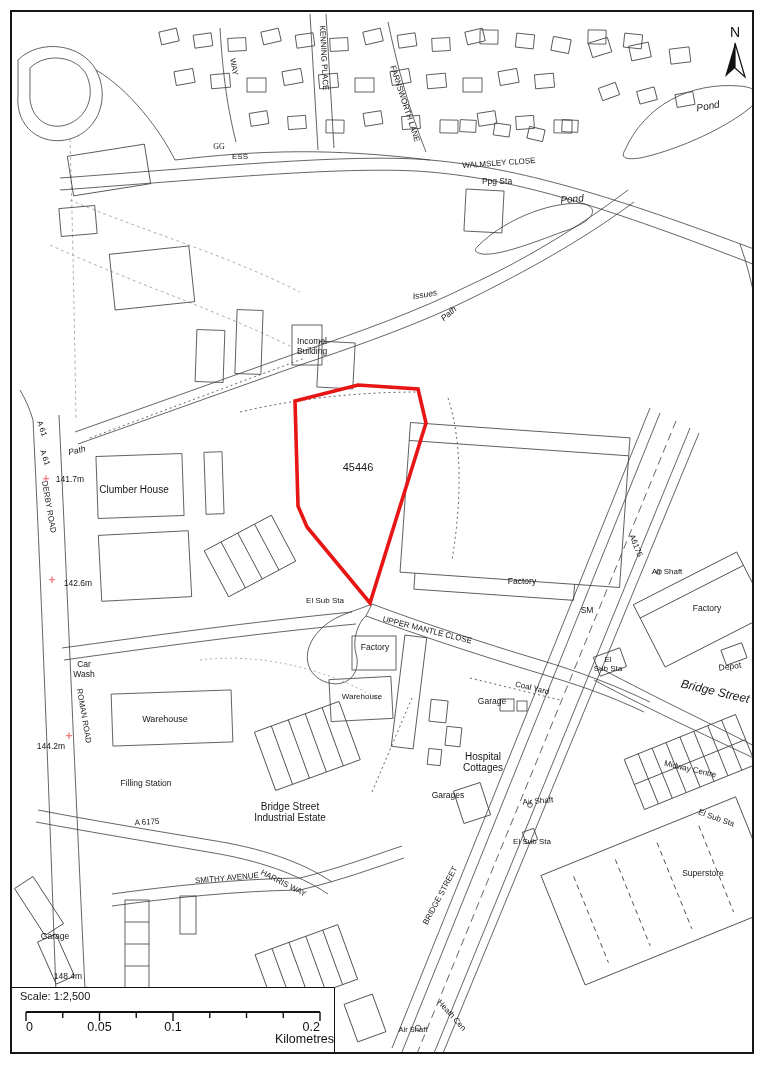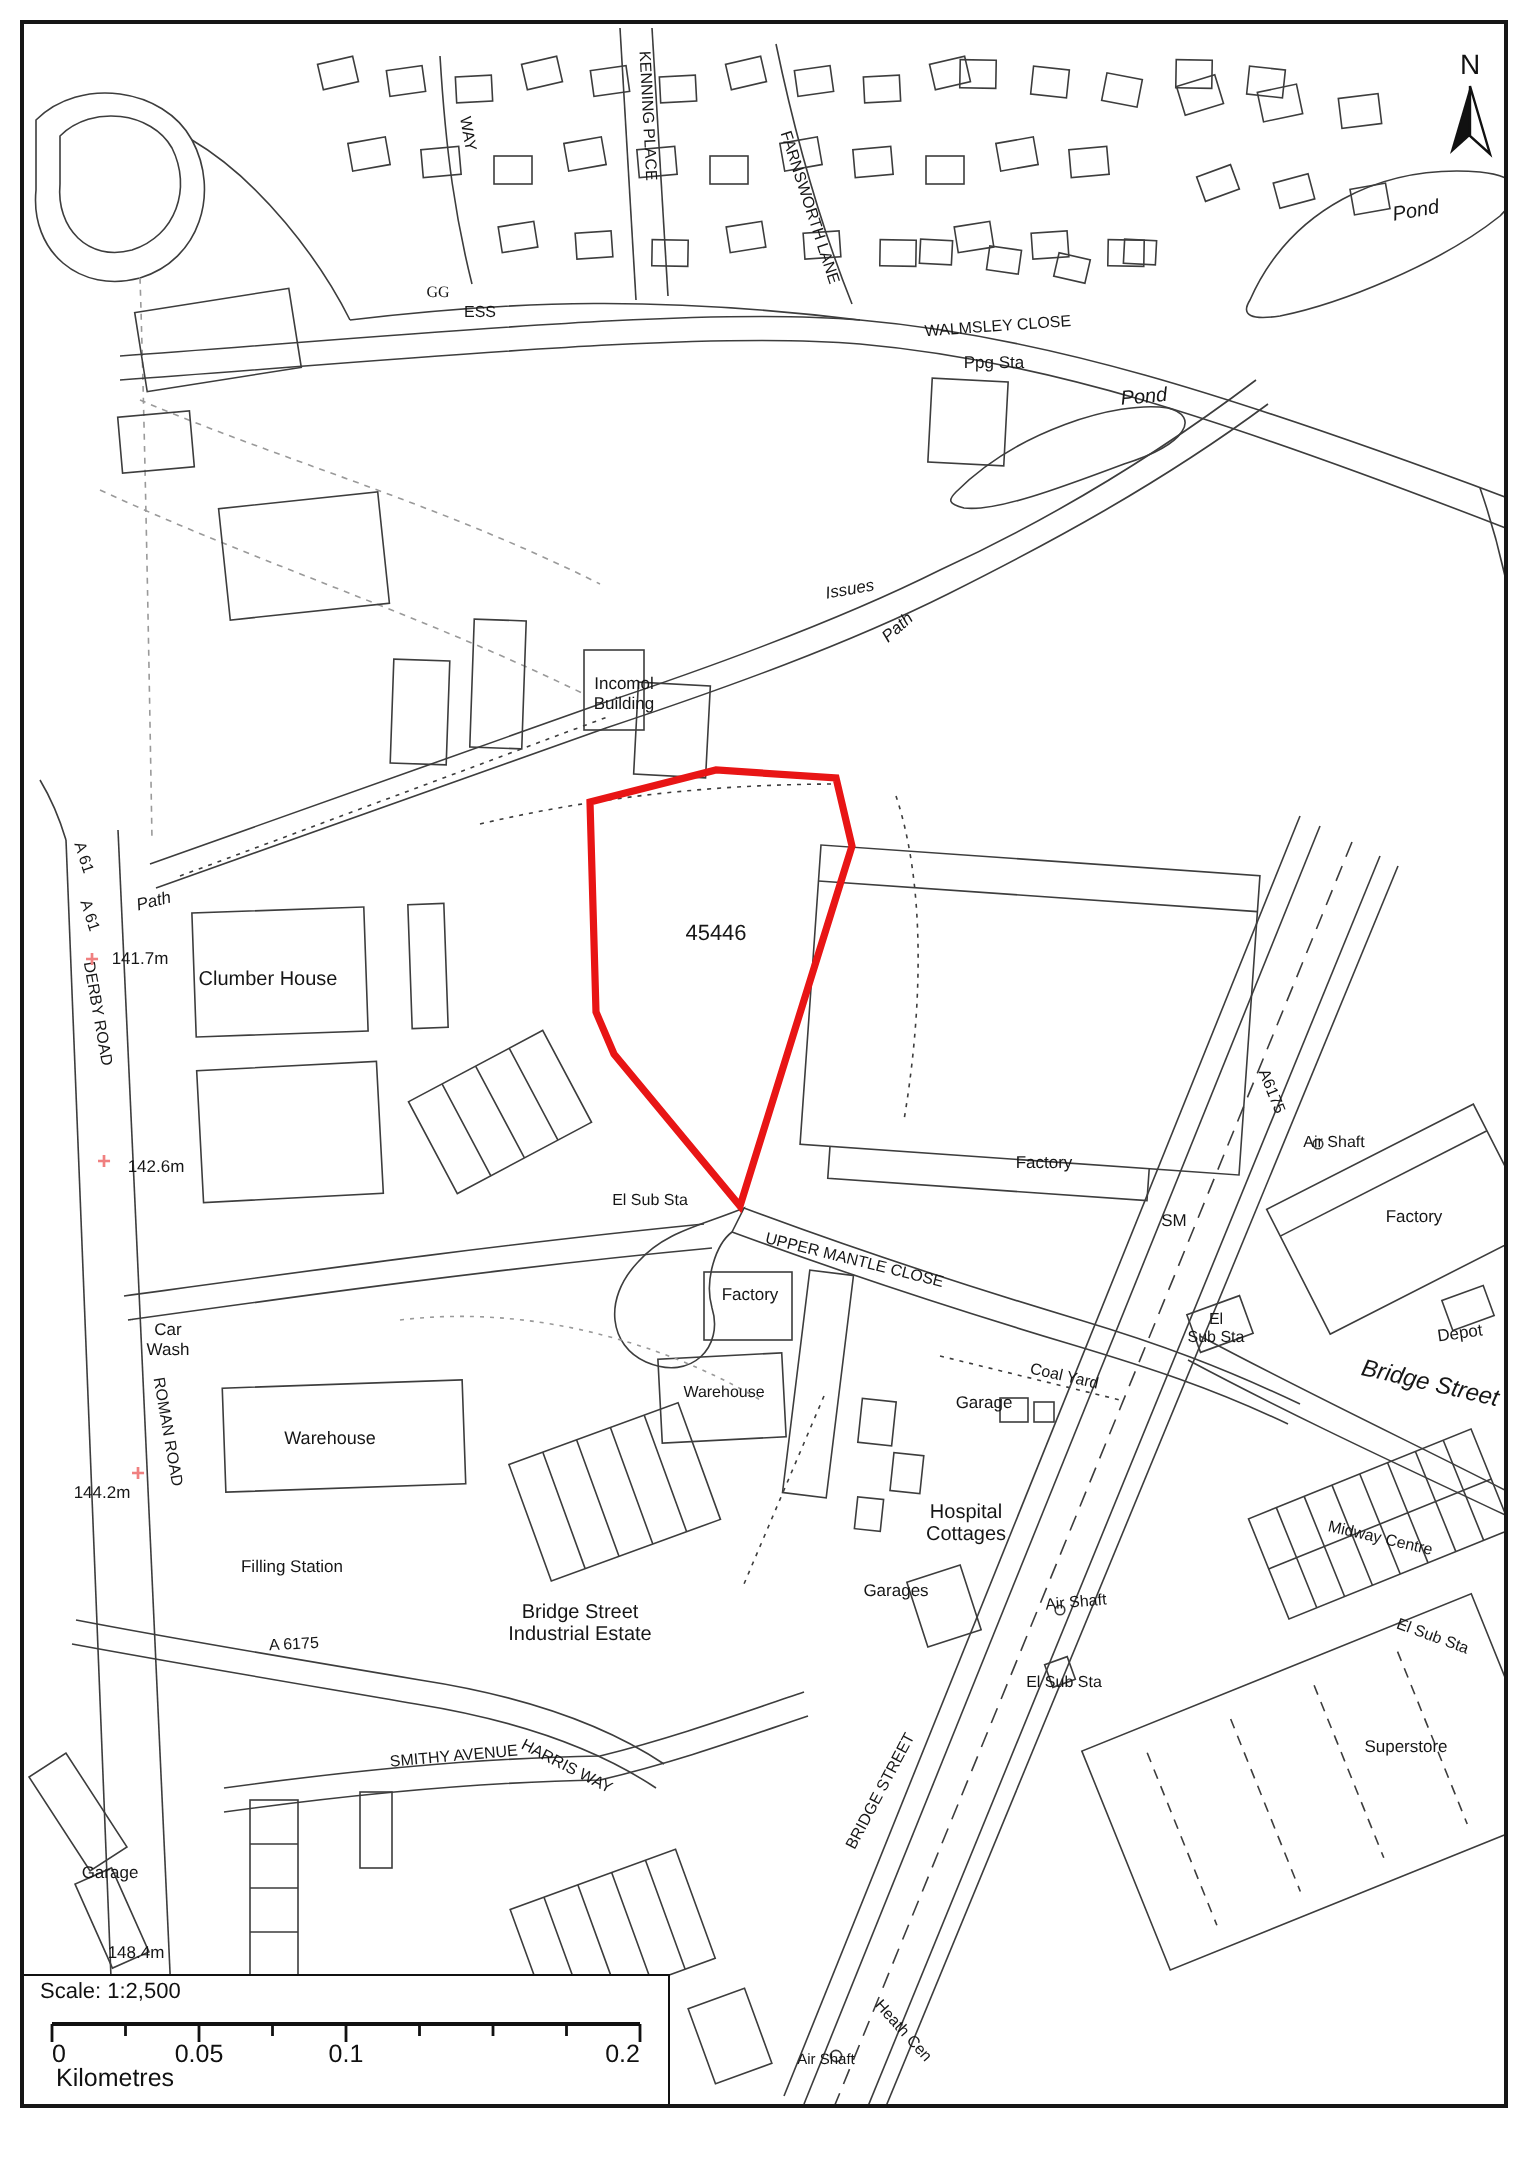--- a/index.html
+++ b/index.html
@@ -20,21 +20,21 @@
   .maplabel.it{font-style:italic;}
   .cross{position:absolute;font-size:12px;font-weight:bold;transform:translate(-50%,-55%);}
   .north{position:absolute;left:715px;top:24px;width:40px;height:66px;text-align:center;z-index:6;}
   .north .n-letter{font-size:14px;color:#111;display:block;margin-bottom:1px;}
   .scalebox{
     position:absolute;left:0;bottom:0;width:322px;height:64px;background:#fff;
     border-top:1.5px solid #111;border-right:1.5px solid #111;z-index:5;
   }
   .scale-title{position:absolute;left:8px;top:2px;font-size:11px;color:#111;}
   .scale-svg{position:absolute;left:0;top:0;}
-  .scale-unit{position:absolute;left:0;width:322px;text-align:left;top:44px;font-size:12.5px;color:#111;padding-left:16px;}
+  .scale-unit{position:absolute;left:0;width:322px;text-align:right;top:44px;font-size:12.5px;color:#111;}
   .copyrightbox{
     position:absolute;right:0;bottom:0;width:366px;height:22px;background:#fff;
     border-top:1.5px solid #111;border-left:1.5px solid #111;z-index:5;
     font-size:11.8px;line-height:21px;text-align:right;padding:0 5px;box-sizing:border-box;color:#111;
   }
 </style>
 </head>
 <body>
 
 <div class="map-frame">

